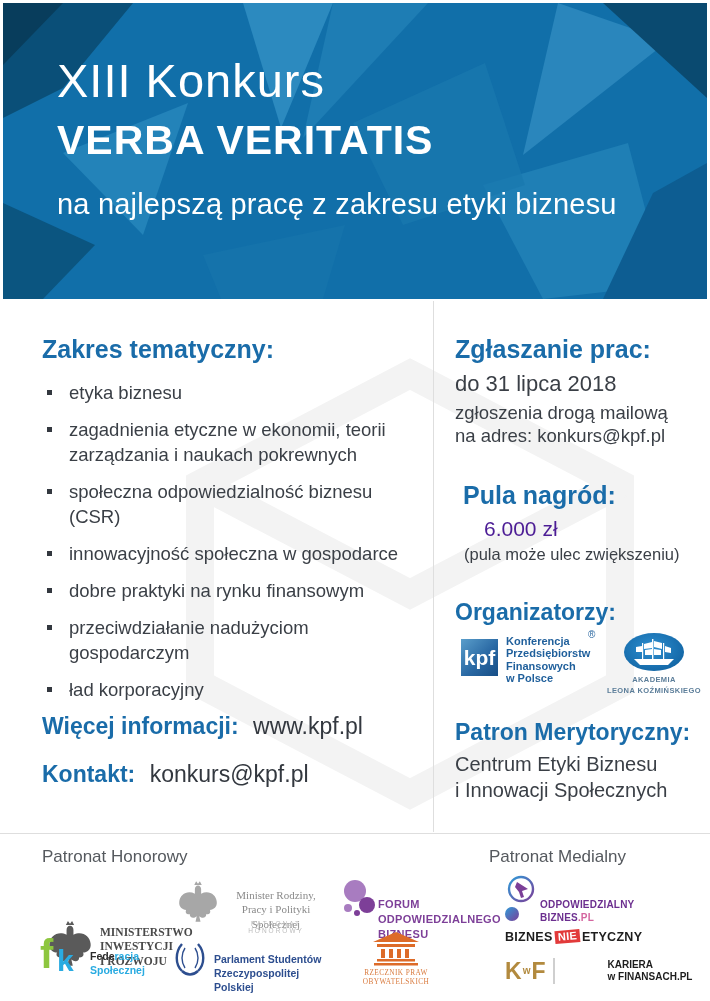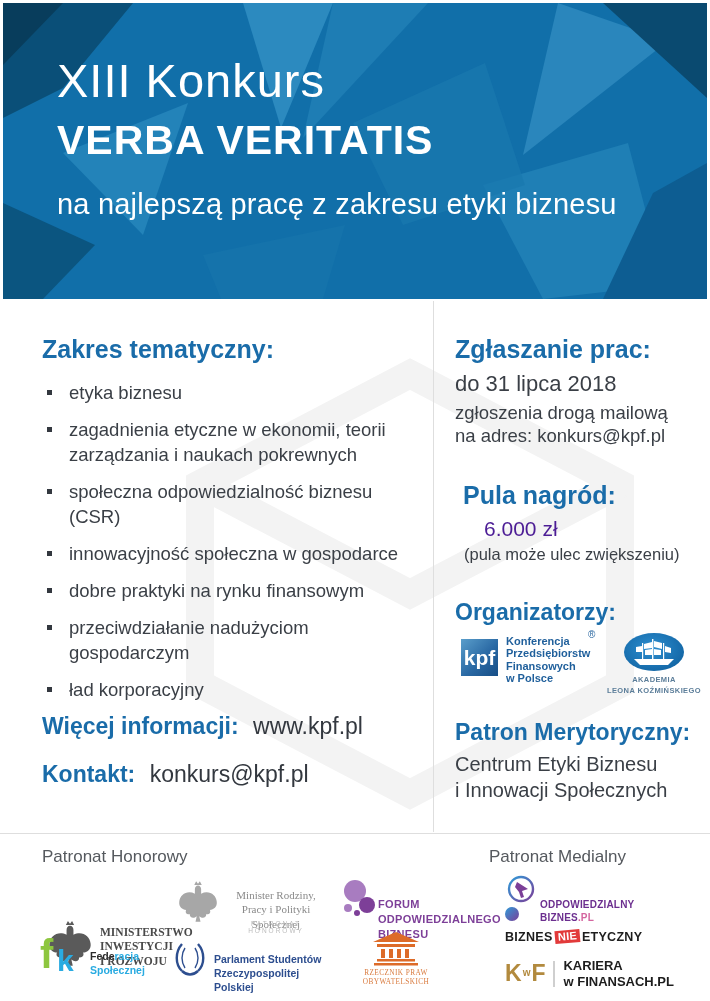--- a/index.html
+++ b/index.html
@@ -88,21 +88,21 @@
   .odpb .txt{position:absolute;left:37px;top:24px;font-size:10px;font-weight:800;letter-spacing:.2px;line-height:1.3;}
   .odpb .txt .l1{color:#6c2f8f;} .odpb .txt .a{color:#6c2f8f;} .odpb .txt .b{color:#d4659f;}
   .bne{left:505px;top:96px;font-size:12.5px;font-weight:800;color:#1d1d1d;letter-spacing:.3px;}
   .bne .badge{display:inline-block;background:#e23a3a;color:#fff;padding:0 3px 1px 3px;margin:0 2px;
               transform:rotate(-5deg) translateY(-1px);font-size:11px;}
   .kwf{left:505px;top:124px;display:flex;align-items:center;}
   .kwf .gold{color:#b28a3e;font-weight:800;}
   .kwf .K,.kwf .F{font-size:23px;line-height:1;}
   .kwf .w{font-size:10px;margin:0 1px 2px 1px;align-self:center;}
   .kwf .bar{width:2px;height:26px;background:#cfcfcf;margin:0 8px;}
-  .kwf .txt{font-size:13px;font-weight:800;color:#1d1d1d;line-height:1.2;white-space:pre-line;}
+  .kwf .txt{font-size:10px;font-weight:800;color:#1d1d1d;line-height:1.2;white-space:pre-line;margin-left:44px;}
 </style>
 </head>
 <body>
 
 <div class="poster">
 
   <div class="hero">
     <svg class="bg" width="704" height="296" viewBox="0 0 704 296" preserveAspectRatio="none">
       <rect width="704" height="296" fill="#116fa9"></rect>
       <polygon points="0,0 130,0 60,85 0,115" fill="#0a4f78"></polygon>

